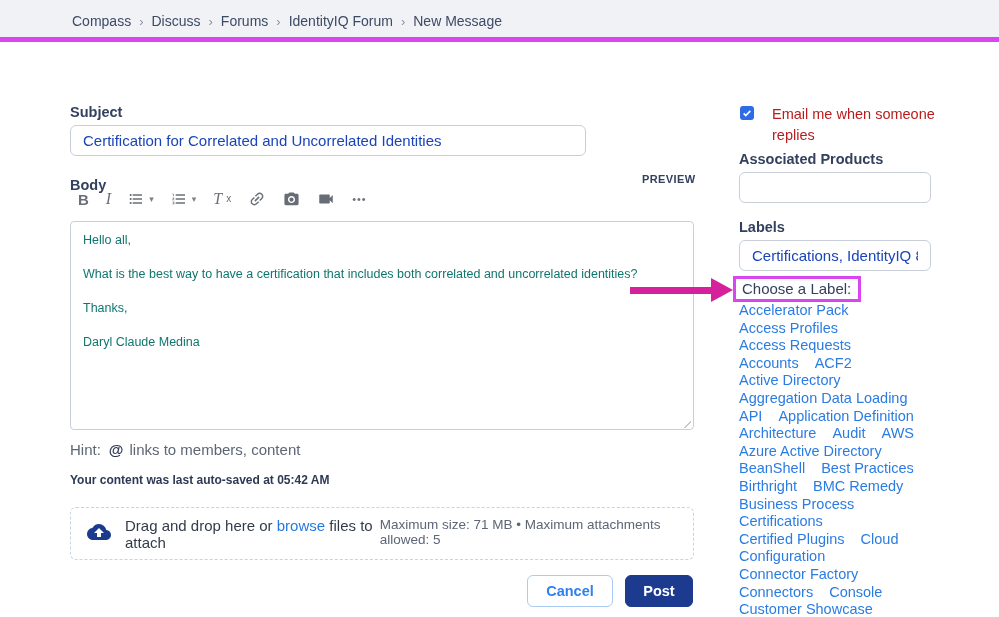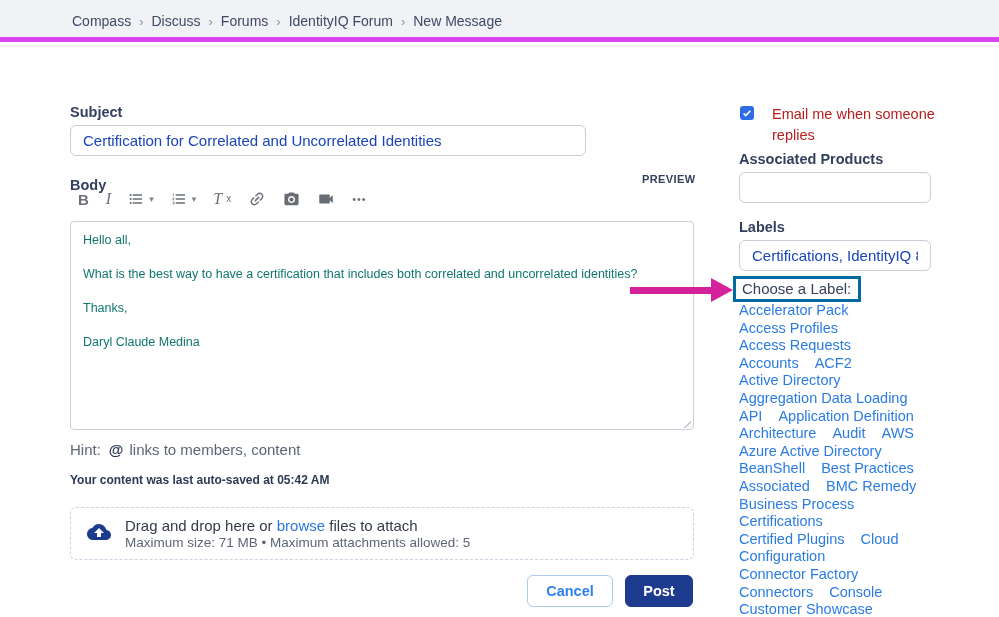--- a/index.html
+++ b/index.html
@@ -51,21 +51,21 @@
     clip-path:polygon(100% 0,100% 100%,0 100%); cursor:nwse-resize; }
 
   .hint { position:absolute; left:70px; top:441px; font-size:15px; color:#5d6675; }
   .hint .at { font-weight:700; color:#2e3a55; margin:0 6px 0 8px; }
   .autosave { position:absolute; left:70px; top:473px; font-size:12px; font-weight:700; color:#2e3a55; }
 
   
   .attach { position:absolute; left:70px; top:507px; width:624px; height:53px;
     border:1px dashed #c7d3e0; border-radius:6px; background:#fff;
     display:flex; align-items:center; padding:0 14px; gap:12px; }
-  .attach-lines { display:flex; flex-direction:column; gap:1px; }
+  .attach-lines { display:flex; gap:1px; }
   .attach-line1 { font-size:15px; color:#333b4a; }
   .attach-line1 a { color:#2878dd; text-decoration:none; }
   .attach-line2 { font-size:13.5px; color:#5d6675; }
 
   
   .btn-row { position:absolute; left:527px; top:575px; display:flex; gap:12px; }
   .btn { height:32px; border-radius:6px; font-family:"Liberation Sans", sans-serif;
     font-size:14.5px; font-weight:600; cursor:pointer; }
   .btn-cancel { width:86px; background:#fff; border:1px solid #aacbf4; color:#2f7ff2; }
   .btn-post { width:68px; background:#1c3b8e; border:1px solid #1c3b8e; color:#fff; }
@@ -73,21 +73,21 @@
   
   .checkbox { position:absolute; left:740px; top:106px; width:14px; height:14px;
     background:#2d6ce5; border-radius:3px; display:flex; align-items:center; justify-content:center;
     cursor:pointer; }
   .email-label { position:absolute; left:762px; top:104px; width:172px;
     font-size:14.5px; line-height:21px; color:#b91c1c;margin-left:10px; }
   .side-input { position:absolute; width:192px; height:31px; border:1px solid #c9cfd8;
     border-radius:6px; background:#fff; padding:0 12px; outline:none;
     font-family:"Liberation Sans", sans-serif; font-size:15px; font-weight:500; color:#1a44b8; }
 
-  .choose-box { position:absolute; left:733px; top:276px; border:3px solid #0369a1;
+  .choose-box { position:absolute; left:733px; top:276px; border:3px solid #d946ef;
     background:#fff; padding:1px 7px 2px 6px; font-size:15px; color:#33415e; white-space:nowrap; }
   .arrow-bar { position:absolute; left:630px; top:287px; width:84px; height:7px; background:#d6219c; }
   .arrow-head { position:absolute; left:711px; top:278px; width:0; height:0;
     border-top:12px solid transparent; border-bottom:12px solid transparent;
     border-left:22px solid #d6219c; }
 
   .labels-list { position:absolute; left:739px; top:302px; width:198px;
     font-size:14.5px; line-height:17.6px; }
   .label-link { display:inline-block; color:#2b7ce2; text-decoration:none;
     font-weight:500; margin-right:12px; white-space:nowrap; }
@@ -262,21 +262,21 @@
     <a class="label-link">Audit</a>
   
     <a class="label-link">AWS</a>
   
     <a class="label-link">Azure Active Directory</a>
   
     <a class="label-link">BeanShell</a>
   
     <a class="label-link">Best Practices</a>
   
-    <a class="label-link">Associated</a>
+    <a class="label-link">Birthright</a>
   
     <a class="label-link">BMC Remedy</a>
   
     <a class="label-link">Business Process</a>
   
     <a class="label-link">Certifications</a>
   
     <a class="label-link">Certified Plugins</a>
   
     <a class="label-link">Cloud</a>

